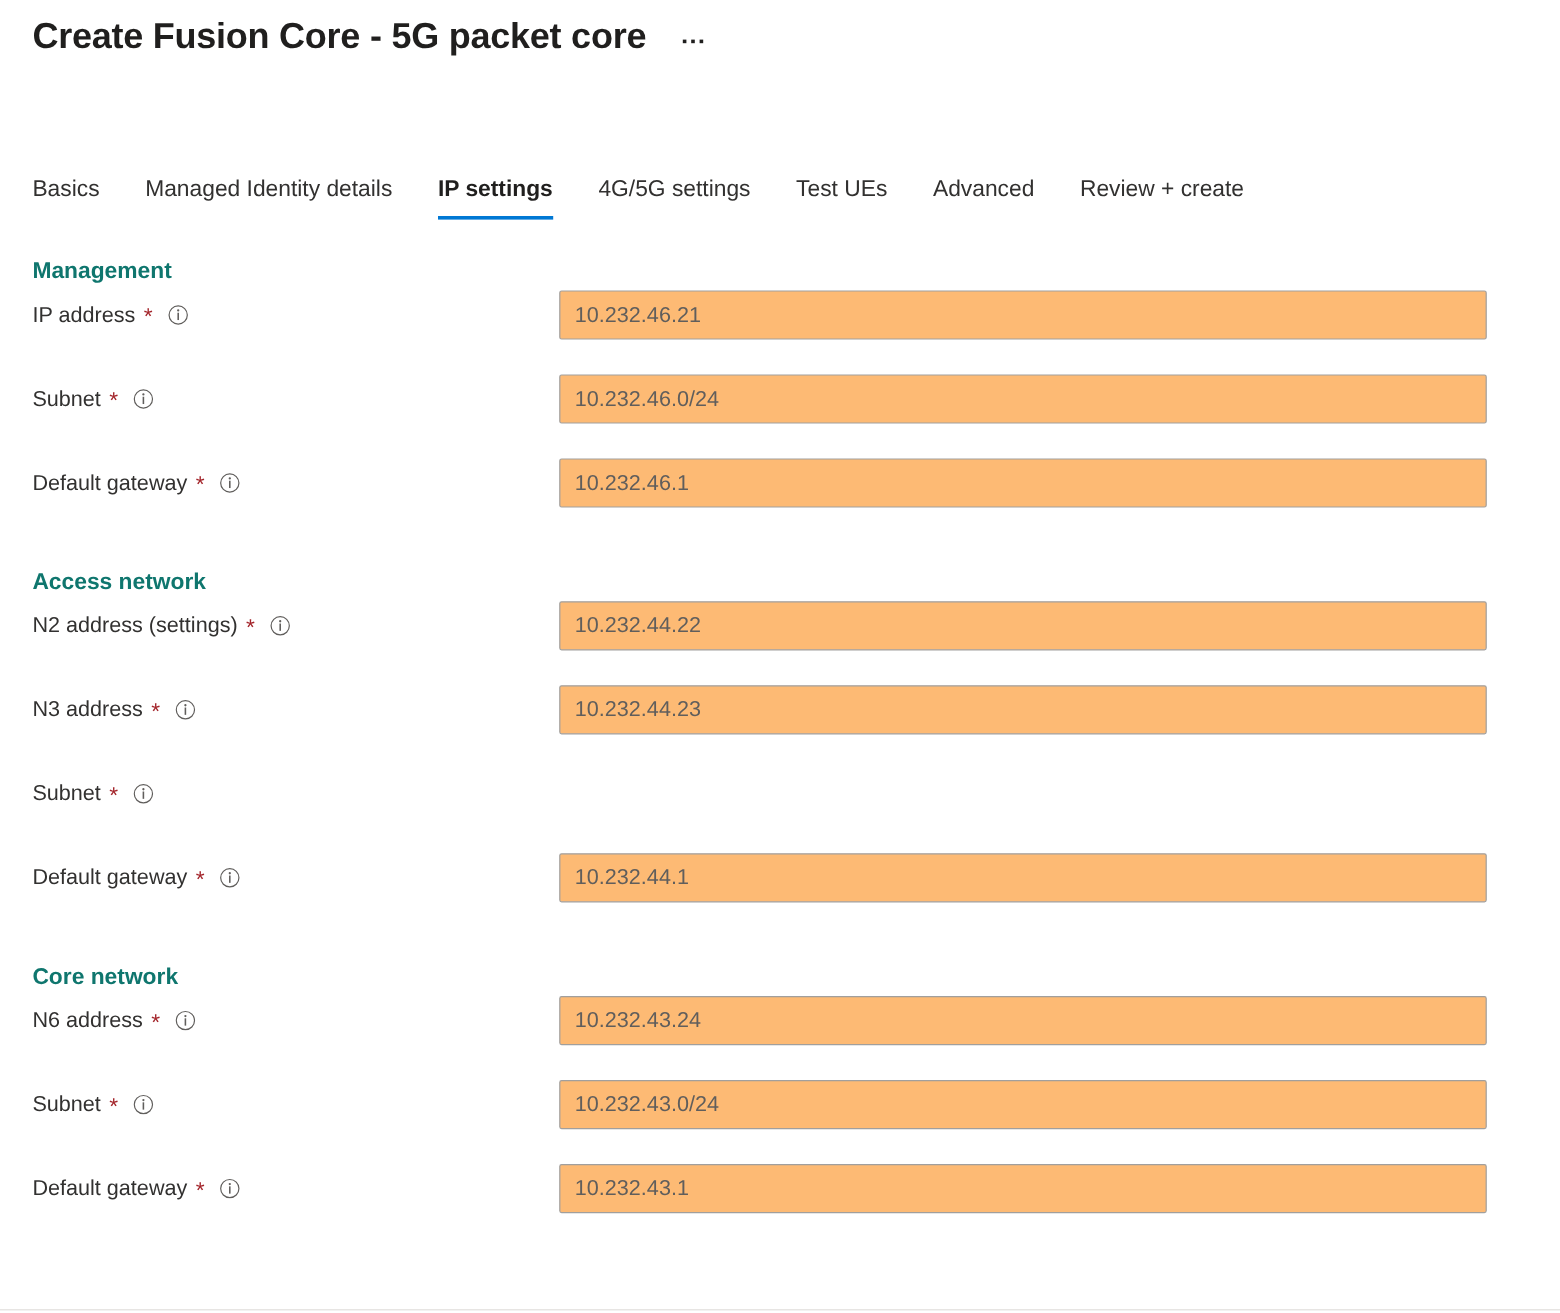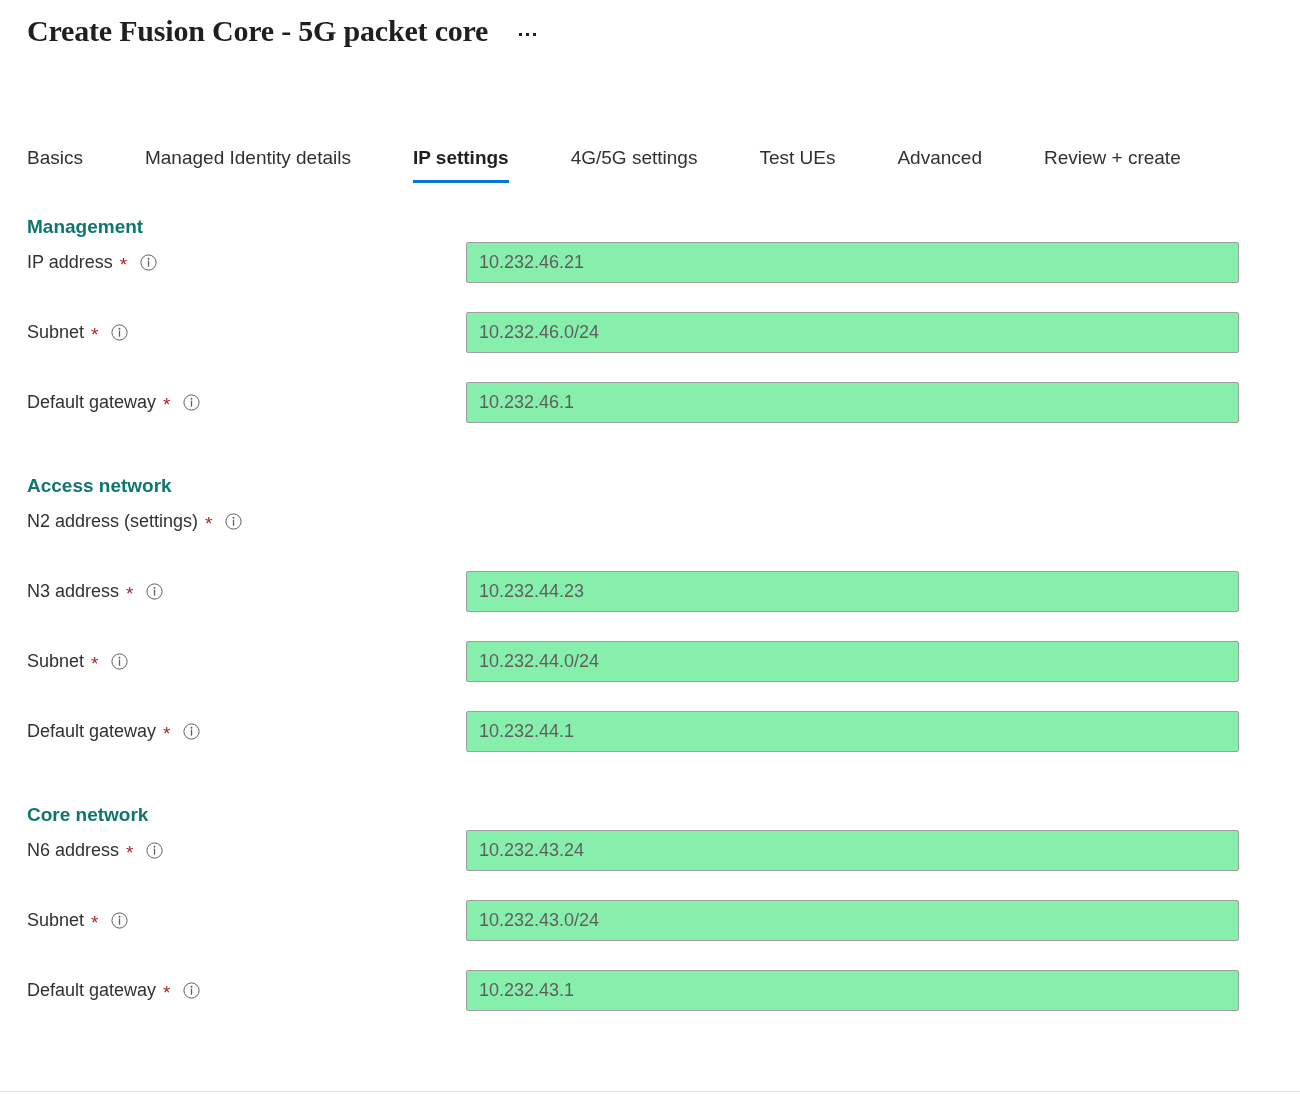--- a/index.html
+++ b/index.html
@@ -19,21 +19,20 @@
 
   
   .title-bar {
     position: absolute;
     left: 0;
     top: 0;
     width: 1300px;
     height: 62px;
     display: flex;
     align-items: center;
-    font-family: Liberation Serif, serif;
   }
   .page-title {
     margin-left: 27px;
     font-size: 30px;
     font-weight: 600;
     letter-spacing: -0.2px;
     color: #201f1e;
     white-space: nowrap;
   }
   .ellipsis-btn {
@@ -62,21 +61,20 @@
   .tabbar {
     position: absolute;
     left: 0;
     top: 145px;
     width: 1300px;
     height: 52px;
     display: flex;
     align-items: flex-start;
     padding-left: 27px;
     box-sizing: border-box;
-    gap: 24px;
   }
   .tab {
     position: relative;
     font-size: 19px;
     color: #323130;
     padding: 0 0 12px 0;
     margin-right: 38px;
     cursor: pointer;
     white-space: nowrap;
     background: transparent;
@@ -157,21 +155,21 @@
 
   .field-input {
     position: absolute;
     left: 466px;
     top: 0;
     width: 773px;
     height: 41px;
     box-sizing: border-box;
     border: 1px solid #a19f9d;
     border-radius: 2px;
-    background: #86efac;
+    background: #fdba74;
     font-family: inherit;
     font-size: 18px;
     color: #605e5c;
     padding: 0 12px;
     outline: none;
   }
 
   .bottom-divider {
     position: absolute;
     left: 0;
@@ -257,20 +255,21 @@
           <span>N2 address (settings)</span>
           <span class="req-star">*</span>
           <span class="info-icon">
             <svg width="17" height="17" viewBox="0 0 17 17" aria-hidden="true">
               <circle cx="8.5" cy="8.5" r="7.6" fill="none" stroke="#605e5c" stroke-width="1"></circle>
               <circle cx="8.5" cy="4.7" r="0.95" fill="#605e5c"></circle>
               <rect x="7.85" y="6.6" width="1.3" height="6.1" fill="#605e5c"></rect>
             </svg>
           </span>
         </div>
+        <input type="text" class="field-input" value="10.232.44.22" style="">
       </div>
       <div class="field-row">
         <div class="field-label">
           <span>N3 address</span>
           <span class="req-star">*</span>
           <span class="info-icon">
             <svg width="17" height="17" viewBox="0 0 17 17" aria-hidden="true">
               <circle cx="8.5" cy="8.5" r="7.6" fill="none" stroke="#605e5c" stroke-width="1"></circle>
               <circle cx="8.5" cy="4.7" r="0.95" fill="#605e5c"></circle>
               <rect x="7.85" y="6.6" width="1.3" height="6.1" fill="#605e5c"></rect>
@@ -284,21 +283,20 @@
           <span>Subnet</span>
           <span class="req-star">*</span>
           <span class="info-icon">
             <svg width="17" height="17" viewBox="0 0 17 17" aria-hidden="true">
               <circle cx="8.5" cy="8.5" r="7.6" fill="none" stroke="#605e5c" stroke-width="1"></circle>
               <circle cx="8.5" cy="4.7" r="0.95" fill="#605e5c"></circle>
               <rect x="7.85" y="6.6" width="1.3" height="6.1" fill="#605e5c"></rect>
             </svg>
           </span>
         </div>
-        <input type="text" class="field-input" value="10.232.44.0/24" style="">
       </div>
       <div class="field-row">
         <div class="field-label">
           <span>Default gateway</span>
           <span class="req-star">*</span>
           <span class="info-icon">
             <svg width="17" height="17" viewBox="0 0 17 17" aria-hidden="true">
               <circle cx="8.5" cy="8.5" r="7.6" fill="none" stroke="#605e5c" stroke-width="1"></circle>
               <circle cx="8.5" cy="4.7" r="0.95" fill="#605e5c"></circle>
               <rect x="7.85" y="6.6" width="1.3" height="6.1" fill="#605e5c"></rect>

